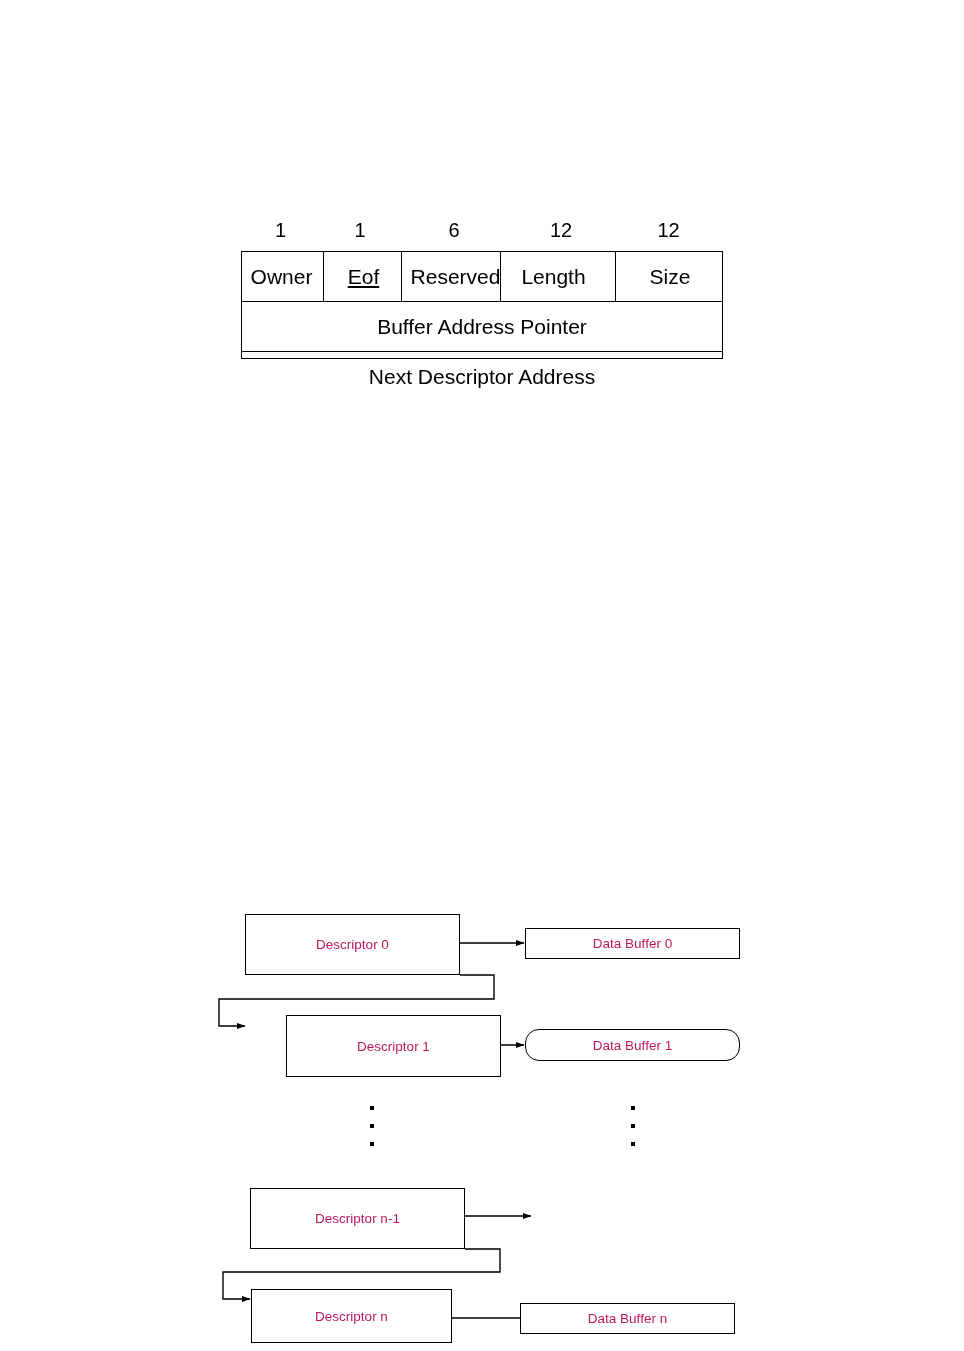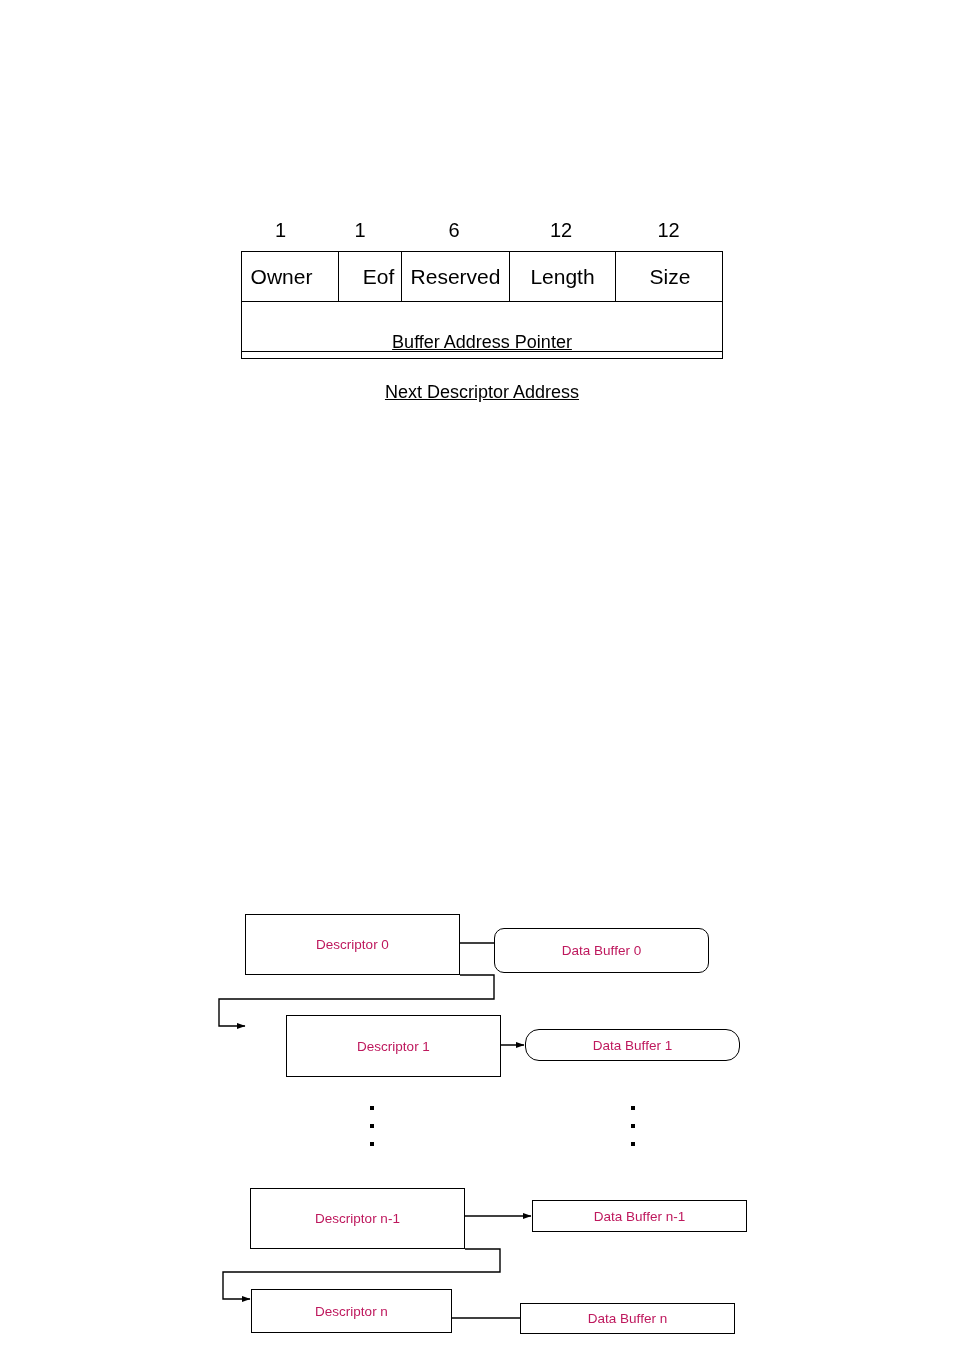--- a/index.html
+++ b/index.html
@@ -71,29 +71,28 @@
     align-items: center;
     justify-content: center;
     font-size: 21px;
     white-space: nowrap;
   }
   .desc-cell.divider { border-left: 1.5px solid #000; }
 
   .wide-cell {
     position: absolute;
     left: 0;
-    top: 16px;
+    top: 0;
     width: 100%;
     height: 100%;
     display: flex;
     align-items: center;
     justify-content: center;
-    font-size: 18px;
-    white-space: nowrap;
-    text-decoration: underline;
+    font-size: 21px;
+    white-space: nowrap;
   }
 
   
   .node-box {
     position: absolute;
     box-sizing: border-box;
     border: 1.3px solid #000;
     background: #fff;
     display: flex;
     align-items: center;
@@ -140,23 +139,23 @@
     <span class="bitwidth" style="left:79px; width:80px;">1</span>
     <span class="bitwidth" style="left:159px; width:108px;">6</span>
     <span class="bitwidth" style="left:267px; width:106px;">12</span>
     <span class="bitwidth" style="left:373px; width:109px;">12</span>
   </div>
 
   <div class="desc-table">
 
     <div class="trow r0">
       <div class="desc-cell" style="left:0px; width:79px;">Owner</div>
-      <div class="desc-cell divider" style="left:96px; width:80px;">Eof</div>
+      <div class="desc-cell divider" style="left:81px; width:80px;text-decoration:underline;">Eof</div>
       <div class="desc-cell divider" style="left:159px; width:108px;">Reserved</div>
-      <div class="desc-cell divider" style="left:267px; width:106px;">Length</div>
+      <div class="desc-cell divider" style="left:258px; width:106px;">Length</div>
       <div class="desc-cell divider" style="left:373px; width:109px;">Size</div>
     </div>
 
     <div class="trow r1">
       <div class="wide-cell">Buffer Address Pointer</div>
     </div>
 
     <div class="trow r2">
       <div class="wide-cell">Next Descriptor Address</div>
     </div>
@@ -178,39 +177,38 @@
 
     <line x1="465" y1="1216" x2="531" y2="1216" stroke="#000" stroke-width="1.4" marker-end="url(#arrowhead)"></line>
 
     <path d="M465,1249 L500,1249 L500,1272 L223,1272 L223,1299 L250,1299" fill="none" stroke="#000" stroke-width="1.4" marker-end="url(#arrowhead)"></path>
 
     <line x1="452" y1="1318" x2="531" y2="1318" stroke="#000" stroke-width="1.4" marker-end="url(#arrowhead)"></line>
   </svg>
 
   <div class="node-box descriptor" style="left:245px; top:914px; width:215px; height:61px;">Descriptor 0</div>
 
-  <div class="node-box buffer" style="left:494px; top:928px; width:215px; height:45px;border-radius:10px;">Data Buffer 0</div>
+  <div class="node-box buffer" style="left:525px; top:928px; width:215px; height:31px;">Data Buffer 0</div>
 
   <div class="node-box descriptor" style="left:246px; top:1015px; width:215px; height:62px;margin-left:40px;">Descriptor 1</div>
 
   <div class="node-box buffer" style="left:525px; top:1029px; width:215px; height:32px;border-radius:14px;">Data Buffer 1</div>
 
   <div class="dots" style="left:370px; top:1106px; height:40px;">
     <span class="dot d0"></span>
     <span class="dot d1"></span>
     <span class="dot d2"></span>
   </div>
 
   <div class="dots" style="left:631px; top:1106px; height:40px;">
     <span class="dot d0"></span>
     <span class="dot d1"></span>
     <span class="dot d2"></span>
   </div>
 
   <div class="node-box descriptor" style="left:250px; top:1188px; width:215px; height:61px;">Descriptor n-1</div>
 
-  <div class="node-box buffer" style="left:532px; top:1200px; width:215px; height:32px;">Data Buffer n-1</div>
-
-  <div class="node-box descriptor" style="left:251px; top:1289px; width:201px; height:44px;">Descriptor n</div>
+
+  <div class="node-box descriptor" style="left:251px; top:1289px; width:201px; height:54px;">Descriptor n</div>
 
   <div class="node-box buffer" style="left:520px; top:1303px; width:215px; height:31px;">Data Buffer n</div>
 
 </div>
 
 </body></html>

